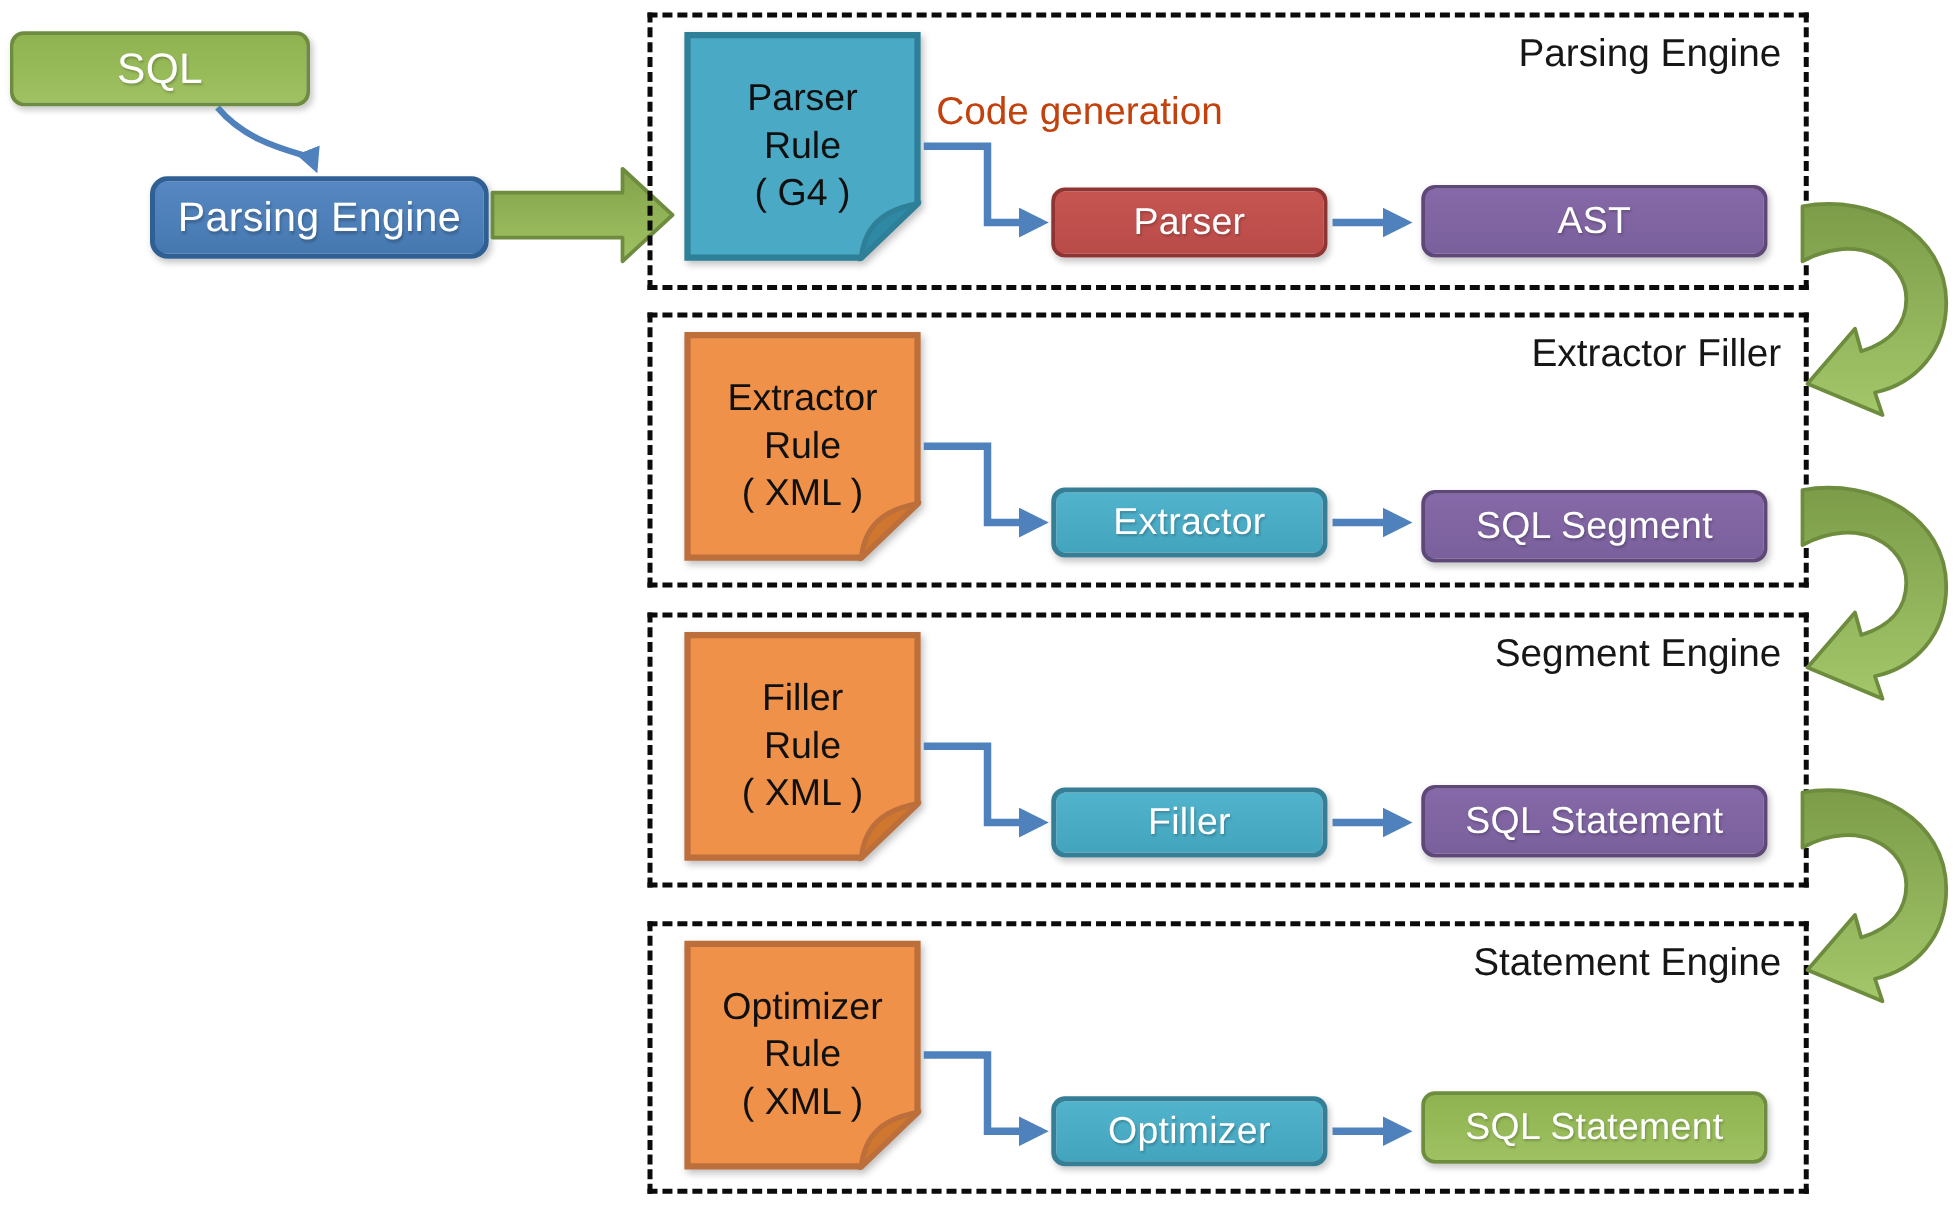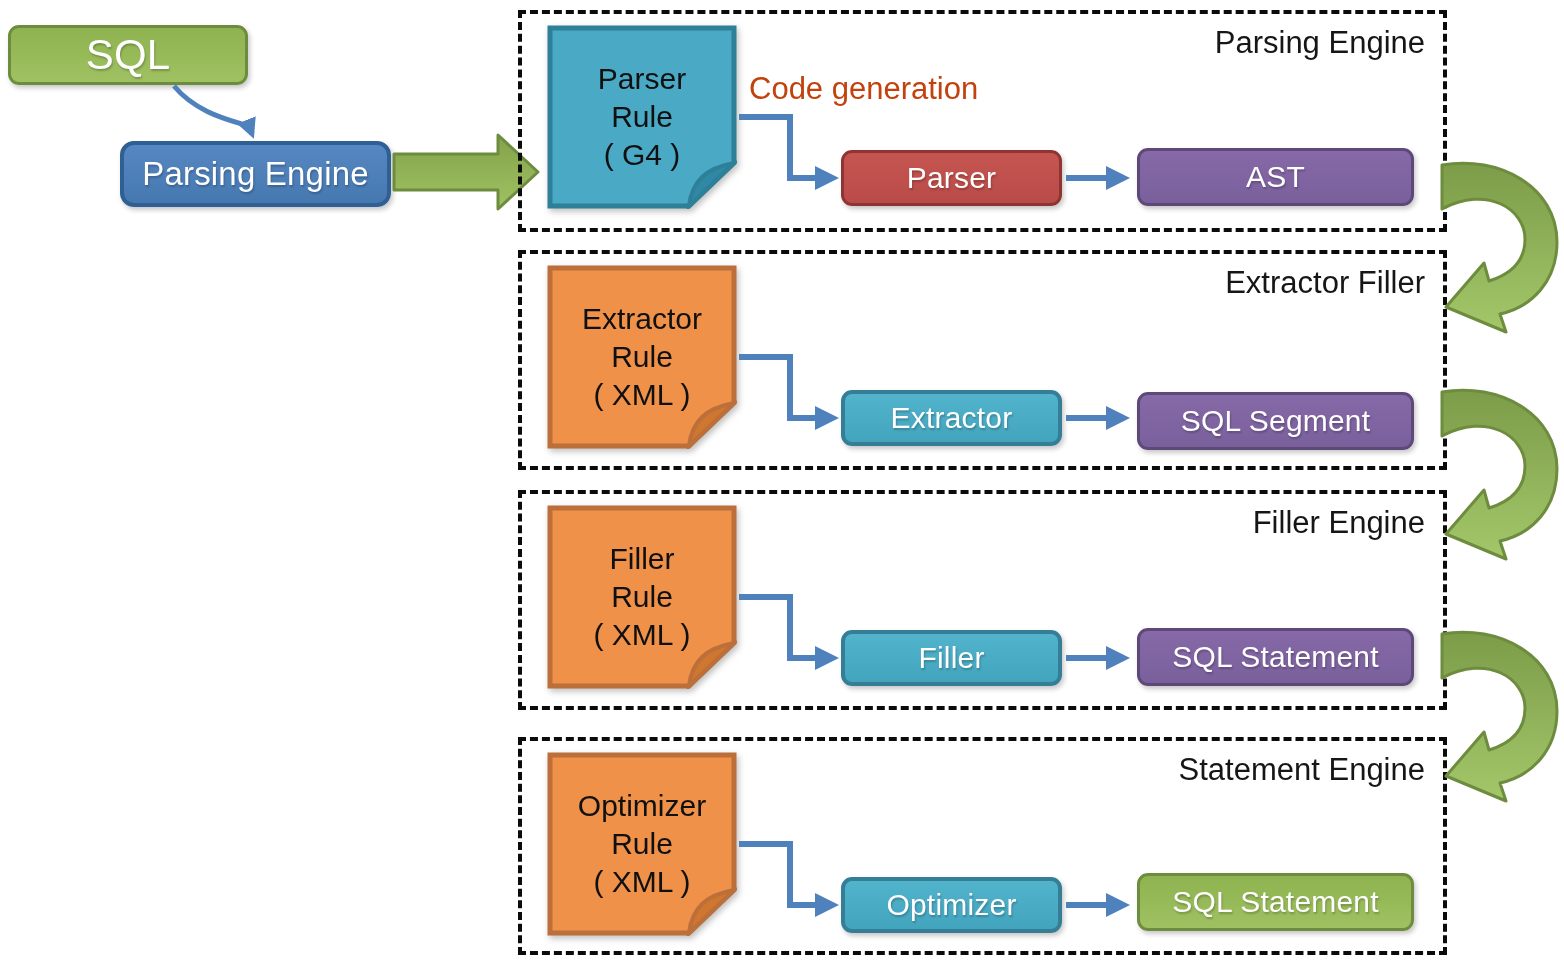--- a/index.html
+++ b/index.html
@@ -39,21 +39,21 @@
   .note-text{
     position:absolute;inset:0;display:flex;flex-direction:column;
     align-items:center;justify-content:center;
     font-size:30px;line-height:38px;color:#101010;text-align:center;
   }
   .note-teal   .note-body{fill:#4AA9C4;stroke:#2E7F98;stroke-width:5;}
   .note-teal   .note-flap{fill:#2F89A4;stroke:#2E7F98;stroke-width:4;}
   .note-orange .note-body{fill:#EF9149;stroke:#BC6F3B;stroke-width:5;}
   .note-orange .note-flap{fill:#D0772F;stroke:#BC6F3B;stroke-width:4;}
   .conn{position:absolute;overflow:visible;}
-  .sql-label{font-size:42px;}
+  .sql-label{font-size:34px;}
   .pe-label{font-size:33px;}
 </style>
 </head>
 <body>
 
 <div id="canvas">
 
   <svg width="0" height="0" style="position:absolute" aria-hidden="true">
     <defs>
       <marker id="arrowBlue" viewBox="0 0 10 10" refX="7.5" refY="5" markerWidth="4" markerHeight="4" orient="auto-start-reverse">
@@ -158,21 +158,21 @@
     <svg class="conn" style="left:542px;top:152px;" width="76" height="24" viewBox="0 0 76 24">
       <path d="M2 12 H60" fill="none" stroke="#4F81BD" stroke-width="6" marker-end="url(#arrowBlue)"></path>
     </svg>
 
     <div class="box c-purple" style="left:615px;top:138px;width:277px;height:58px;">
       <span>SQL Segment</span>
     </div>
   </div>
 
   <div class="panel" style="top:490px;height:220px;">
-    <div class="engine-title">Filler Engine</div>
+    <div class="engine-title">Segment Engine</div>
 
     <div class="note note-orange">
       <svg viewBox="0 0 190 184" preserveAspectRatio="none">
         <path class="note-body" d="M3 3 H187 V138 L142 181 H3 Z"></path>
         <path class="note-flap" d="M187 138 L142 181 C145 156 159 143 187 138 Z"></path>
       </svg>
       <div class="note-text">
         <span>Filler</span>
         <span>Rule</span>
         <span>( XML )</span>

